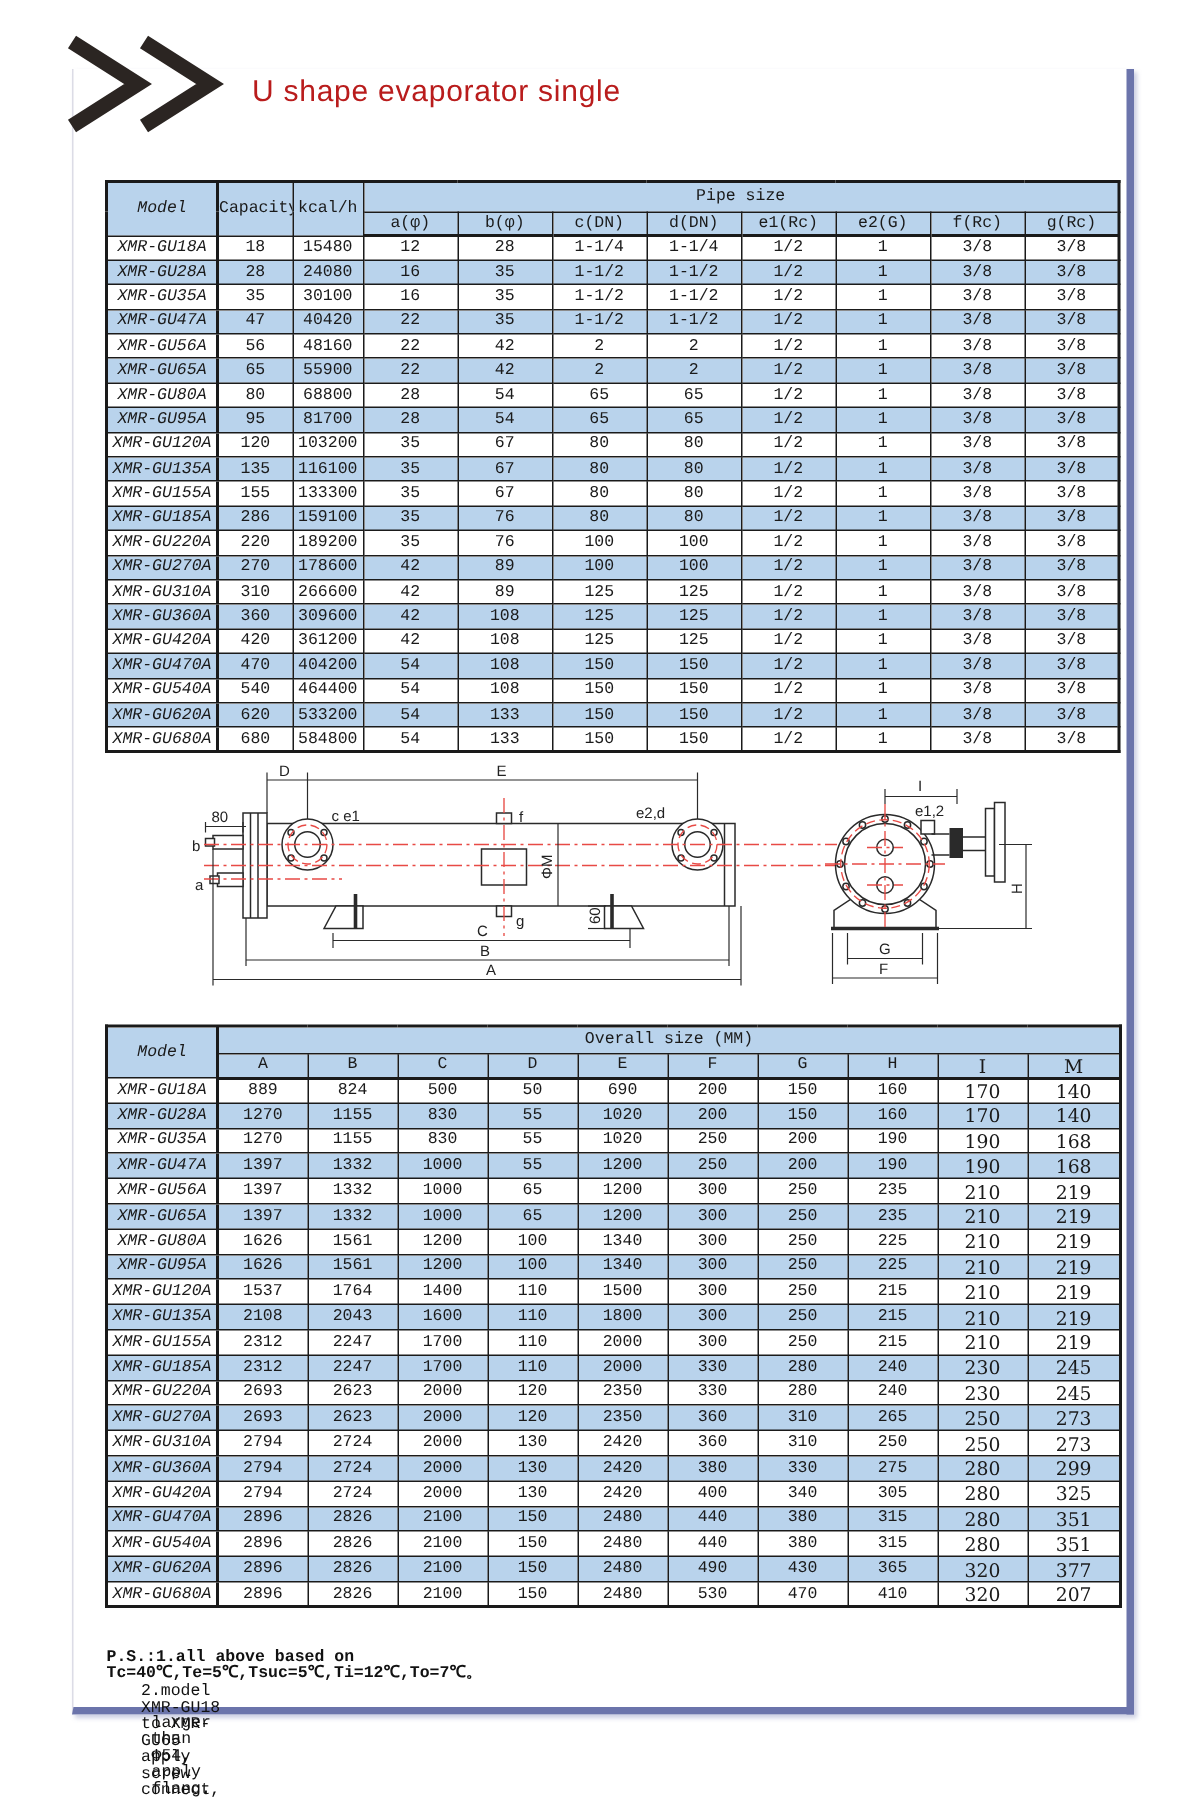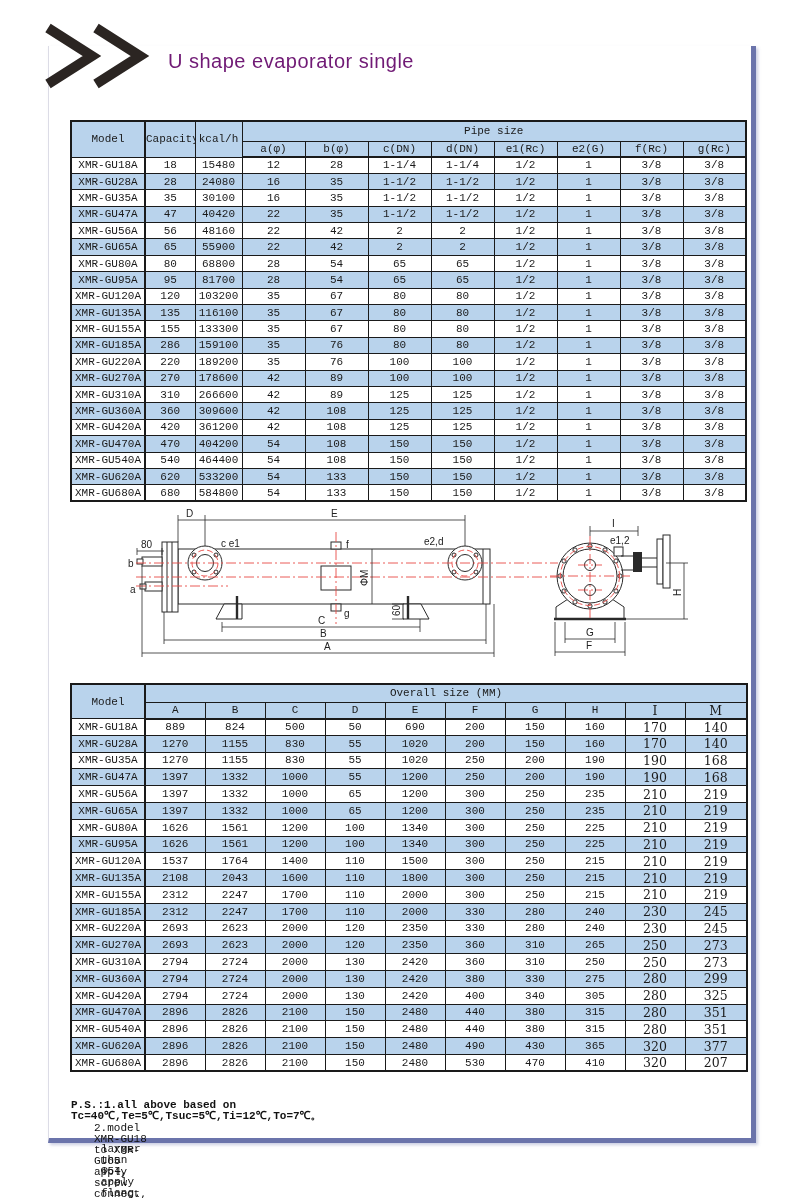--- a/index.html
+++ b/index.html
@@ -11,21 +11,21 @@
   
   .frame {
     position: absolute; left: 48px; top: 46px; width: 708px; height: 1097px;
     border-right: 5px solid #6b74ab; border-bottom: 5px solid #6b74ab;
     border-left: 1px solid #dcdce6; z-index: 1;
     box-shadow: 2px 2px 3px rgba(107,116,171,0.35);
   }
   .chevrons { position: absolute; left: 40px; top: 20px; z-index: 2; }
   .page-title {
     position: absolute; left: 168px; top: 50px; z-index: 2;
-    font-size: 20px; color: #701a75; letter-spacing: 0.5px;
+    font-size: 20px; color: #b91c1c; letter-spacing: 0.5px;
   }
   table {
     border-collapse: collapse; table-layout: fixed;
     font-family: "Liberation Mono", monospace; font-size: 11px;
     position: absolute; z-index: 2; background: #fff;
     border: 2px solid #1a1a1a;
   }
   th, td {
     border: 1px solid #1a1a1a; text-align: center; vertical-align: middle;
     font-weight: normal; white-space: nowrap; overflow: hidden; padding: 0;
@@ -33,21 +33,21 @@
   thead th { background: #b9d3ec; }
   tbody tr:nth-child(even) td { background: #b9d3ec; }
   .t1 { left: 70px; top: 120px; width: 676px; }
   .t1 thead tr:first-child th { height: 20px; }
   .t1 thead tr:last-child th { height: 16px; border-bottom-width: 2px; }
   .t1 tbody td { height: 16.4px; }
   .t2 { left: 70px; top: 683px; width: 676px; }
   .t2 thead tr:first-child th { height: 18px; }
   .t2 thead tr:last-child th { height: 16px; border-bottom-width: 2px; }
   .t2 tbody td { height: 16.8px; }
-  th.model-h, td.c0 { border-right-width: 2px; }
+  th.model-h, td.c0 { border-right-width: 2px; font-style: italic; }
   .t2 td.c9, .t2 td.c10, .t2 th.h9, .t2 th.h10 {
     font-family: "DejaVu Serif", serif; font-size: 12.5px;
   }
   .diagram { position: absolute; left: 118px; top: 506px; z-index: 2; }
   .diagram text { font-family: "Liberation Sans", sans-serif; font-size: 10px; fill: #222; }
   .blk { stroke: #2a2a2a; stroke-width: 1; fill: none; }
   .blkf { stroke: #2a2a2a; stroke-width: 1; fill: #ffffff; }
   .thick { stroke: #2a2a2a; stroke-width: 2.4; fill: none; }
   .red { stroke: #e84a45; stroke-width: 0.9; fill: none; stroke-dasharray: 10 3 2 3; }
   .redc { stroke: #e84a45; stroke-width: 0.9; fill: none; stroke-dasharray: 6 3; }

